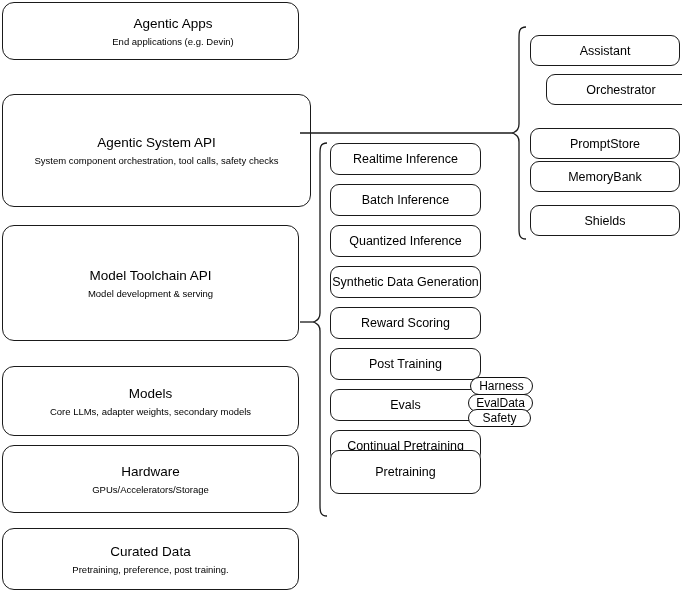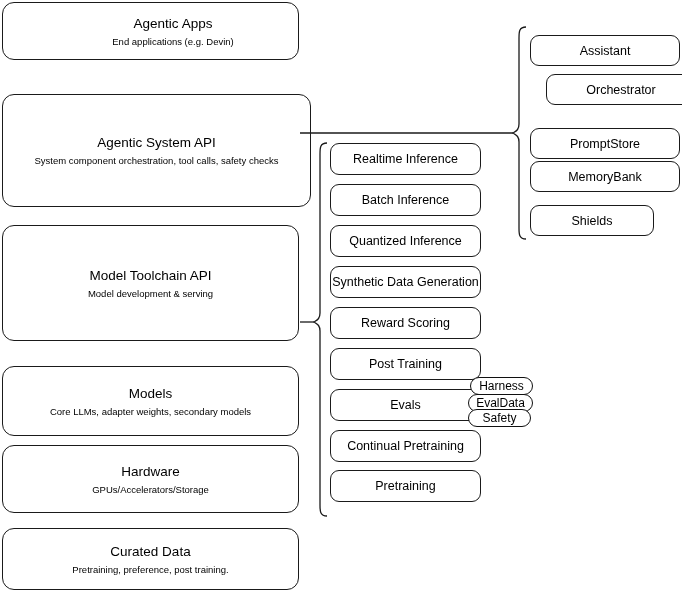--- a/index.html
+++ b/index.html
@@ -162,21 +162,21 @@
   </div>
   <div class="pill-box" style="left:330px; top:348px; width:151px; height:32px;">
     <span class="pill-label">Post Training</span>
   </div>
   <div class="pill-box" style="left:330px; top:389px; width:151px; height:32px;">
     <span class="pill-label">Evals</span>
   </div>
   <div class="pill-box" style="left:330px; top:430px; width:151px; height:32px;">
     <span class="pill-label">Continual Pretraining</span>
   </div>
-  <div class="pill-box" style="left:330px; top:470px; width:151px; height:32px;">
+  <div class="pill-box" style="left:330px; top:450px; width:151px; height:44px;">
     <span class="pill-label">Pretraining</span>
   </div>
 
   <div class="tag-pill" style="left:470px; top:377px; width:63px; height:18px;">
     <span class="tag-label">Harness</span>
   </div>
   <div class="tag-pill" style="left:468px; top:394px; width:65px; height:18px;">
     <span class="tag-label">EvalData</span>
   </div>
   <div class="tag-pill" style="left:468px; top:409px; width:63px; height:18px;">
@@ -188,17 +188,17 @@
   </div>
   <div class="pill-box" style="left:530px; top:74px; width:150px; height:31px;margin-left:16px;">
     <span class="pill-label">Orchestrator</span>
   </div>
   <div class="pill-box" style="left:530px; top:128px; width:150px; height:31px;">
     <span class="pill-label">PromptStore</span>
   </div>
   <div class="pill-box" style="left:530px; top:161px; width:150px; height:31px;">
     <span class="pill-label">MemoryBank</span>
   </div>
-  <div class="pill-box" style="left:530px; top:205px; width:124px; height:31px;">
+  <div class="pill-box" style="left:530px; top:205px; width:150px; height:31px;">
     <span class="pill-label">Shields</span>
   </div>
 
 </div>
 
 </body></html>

